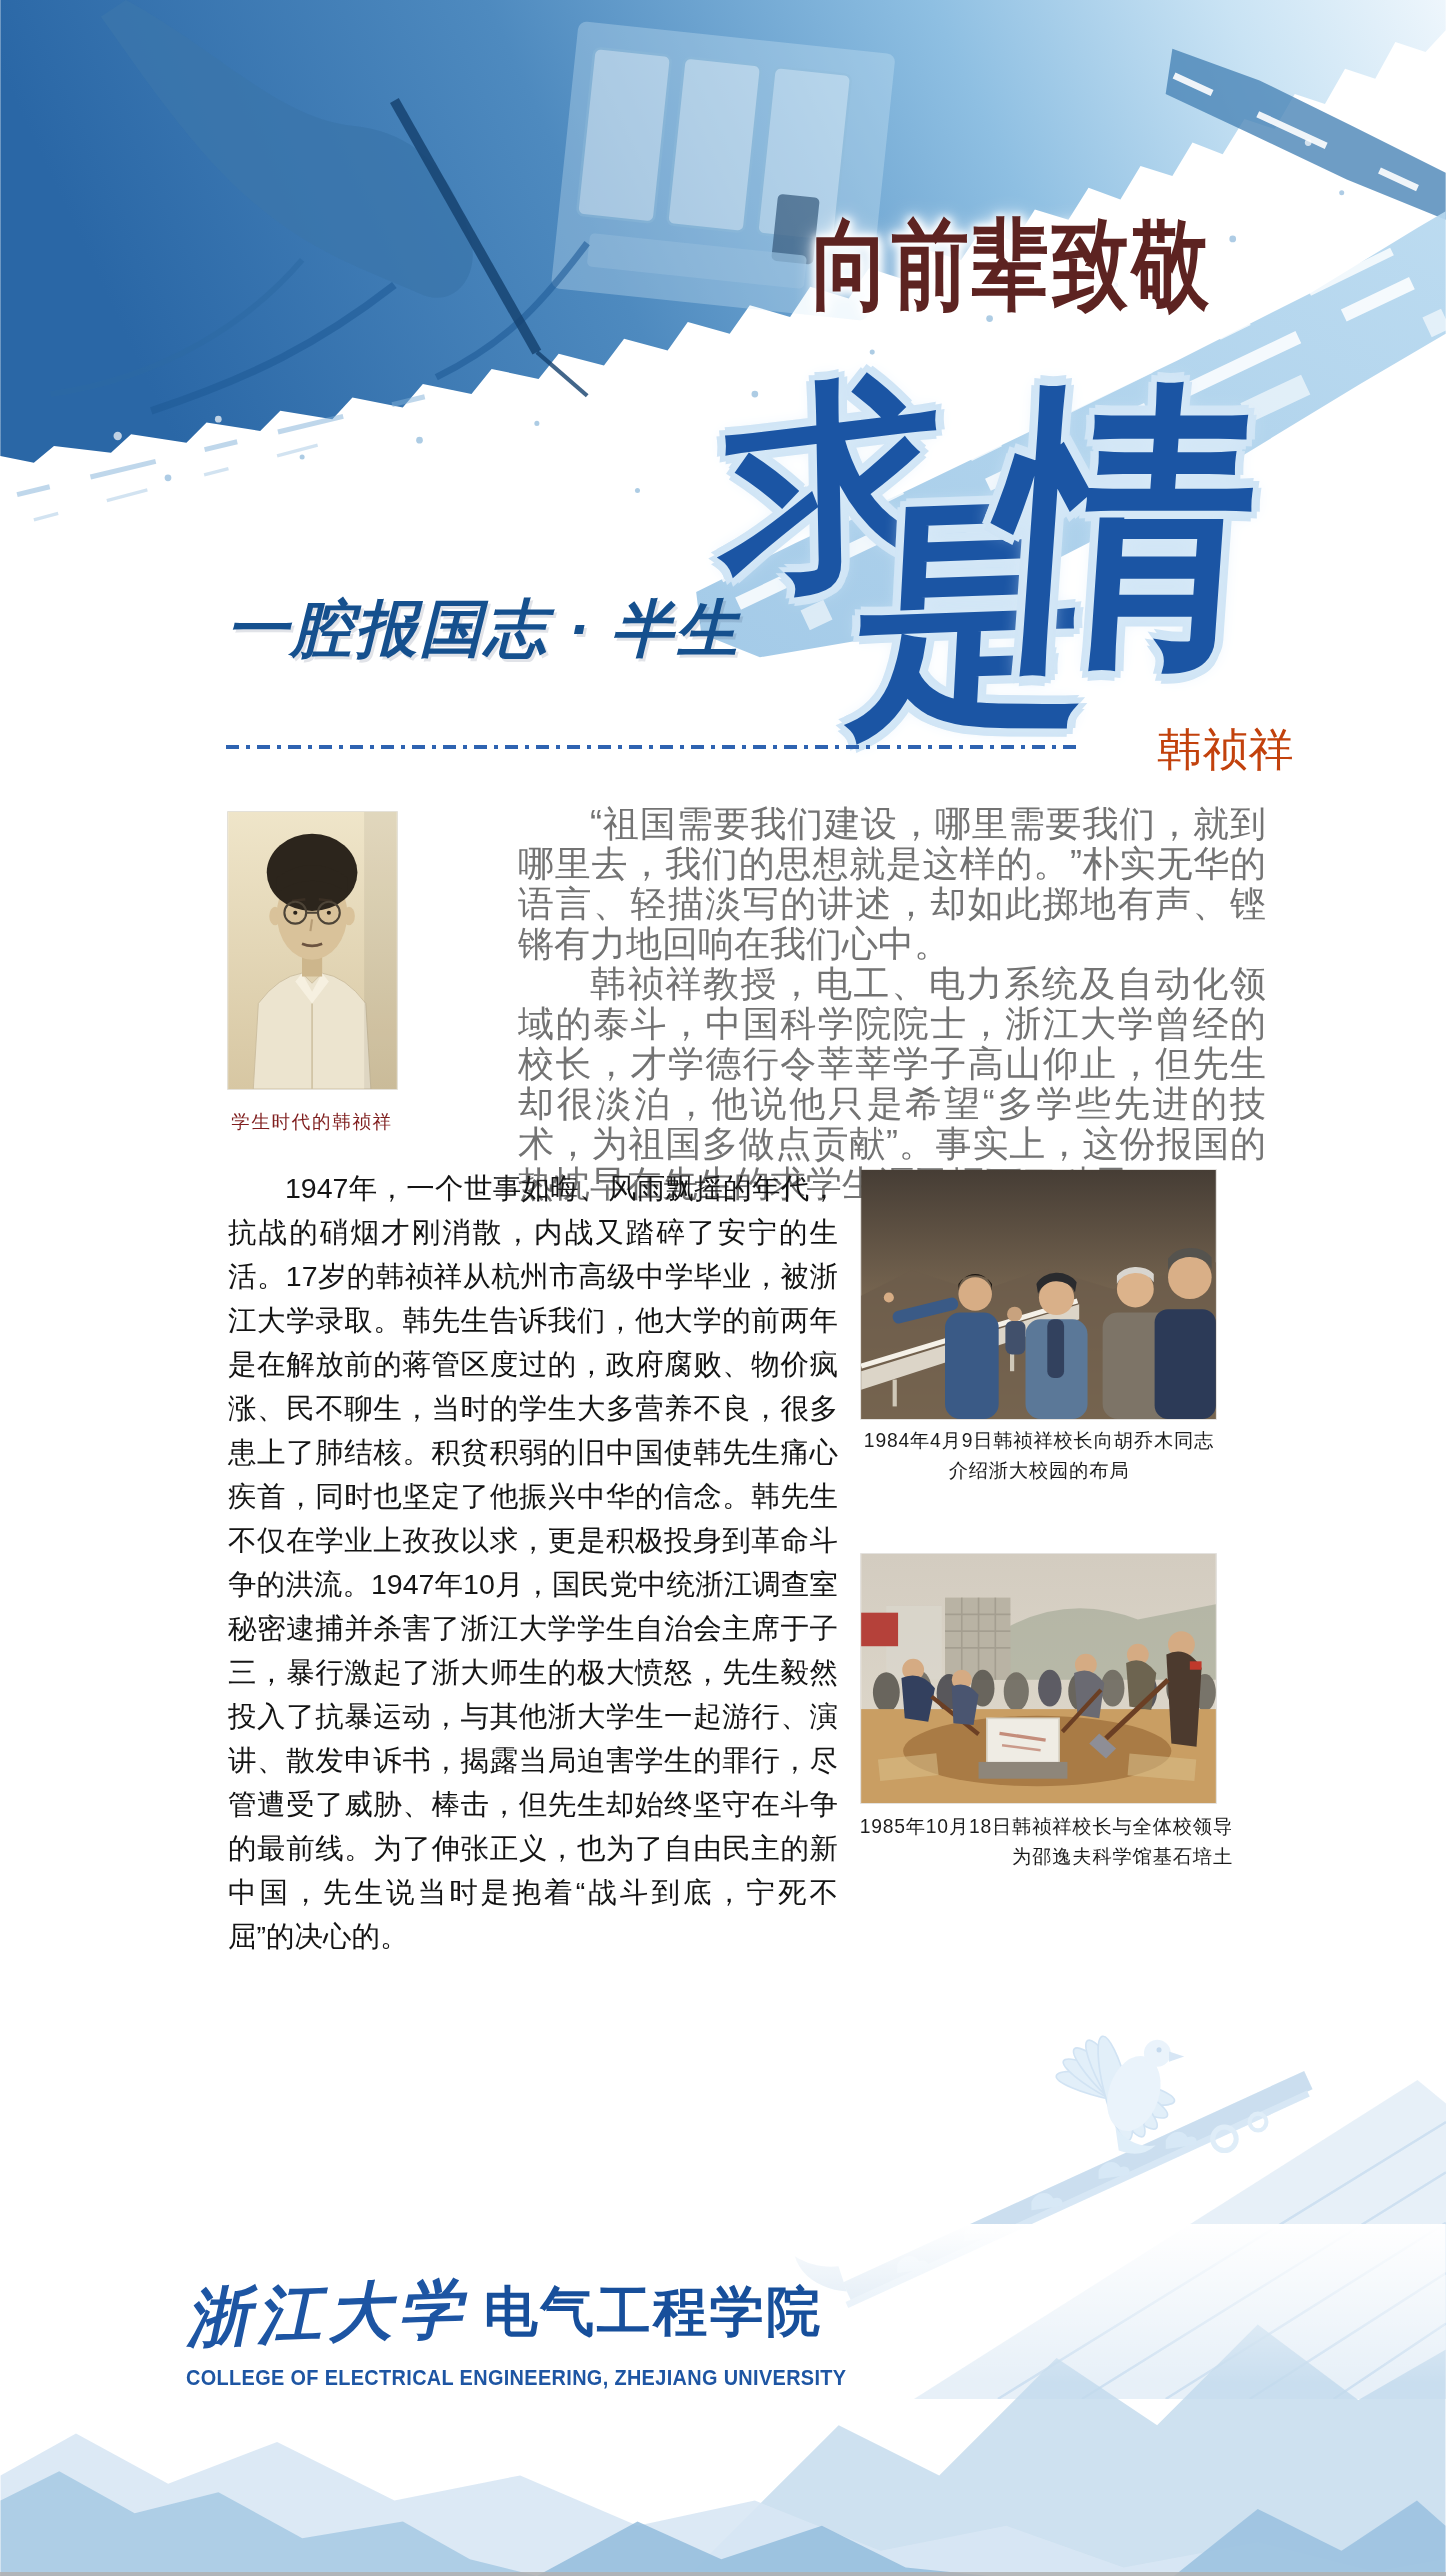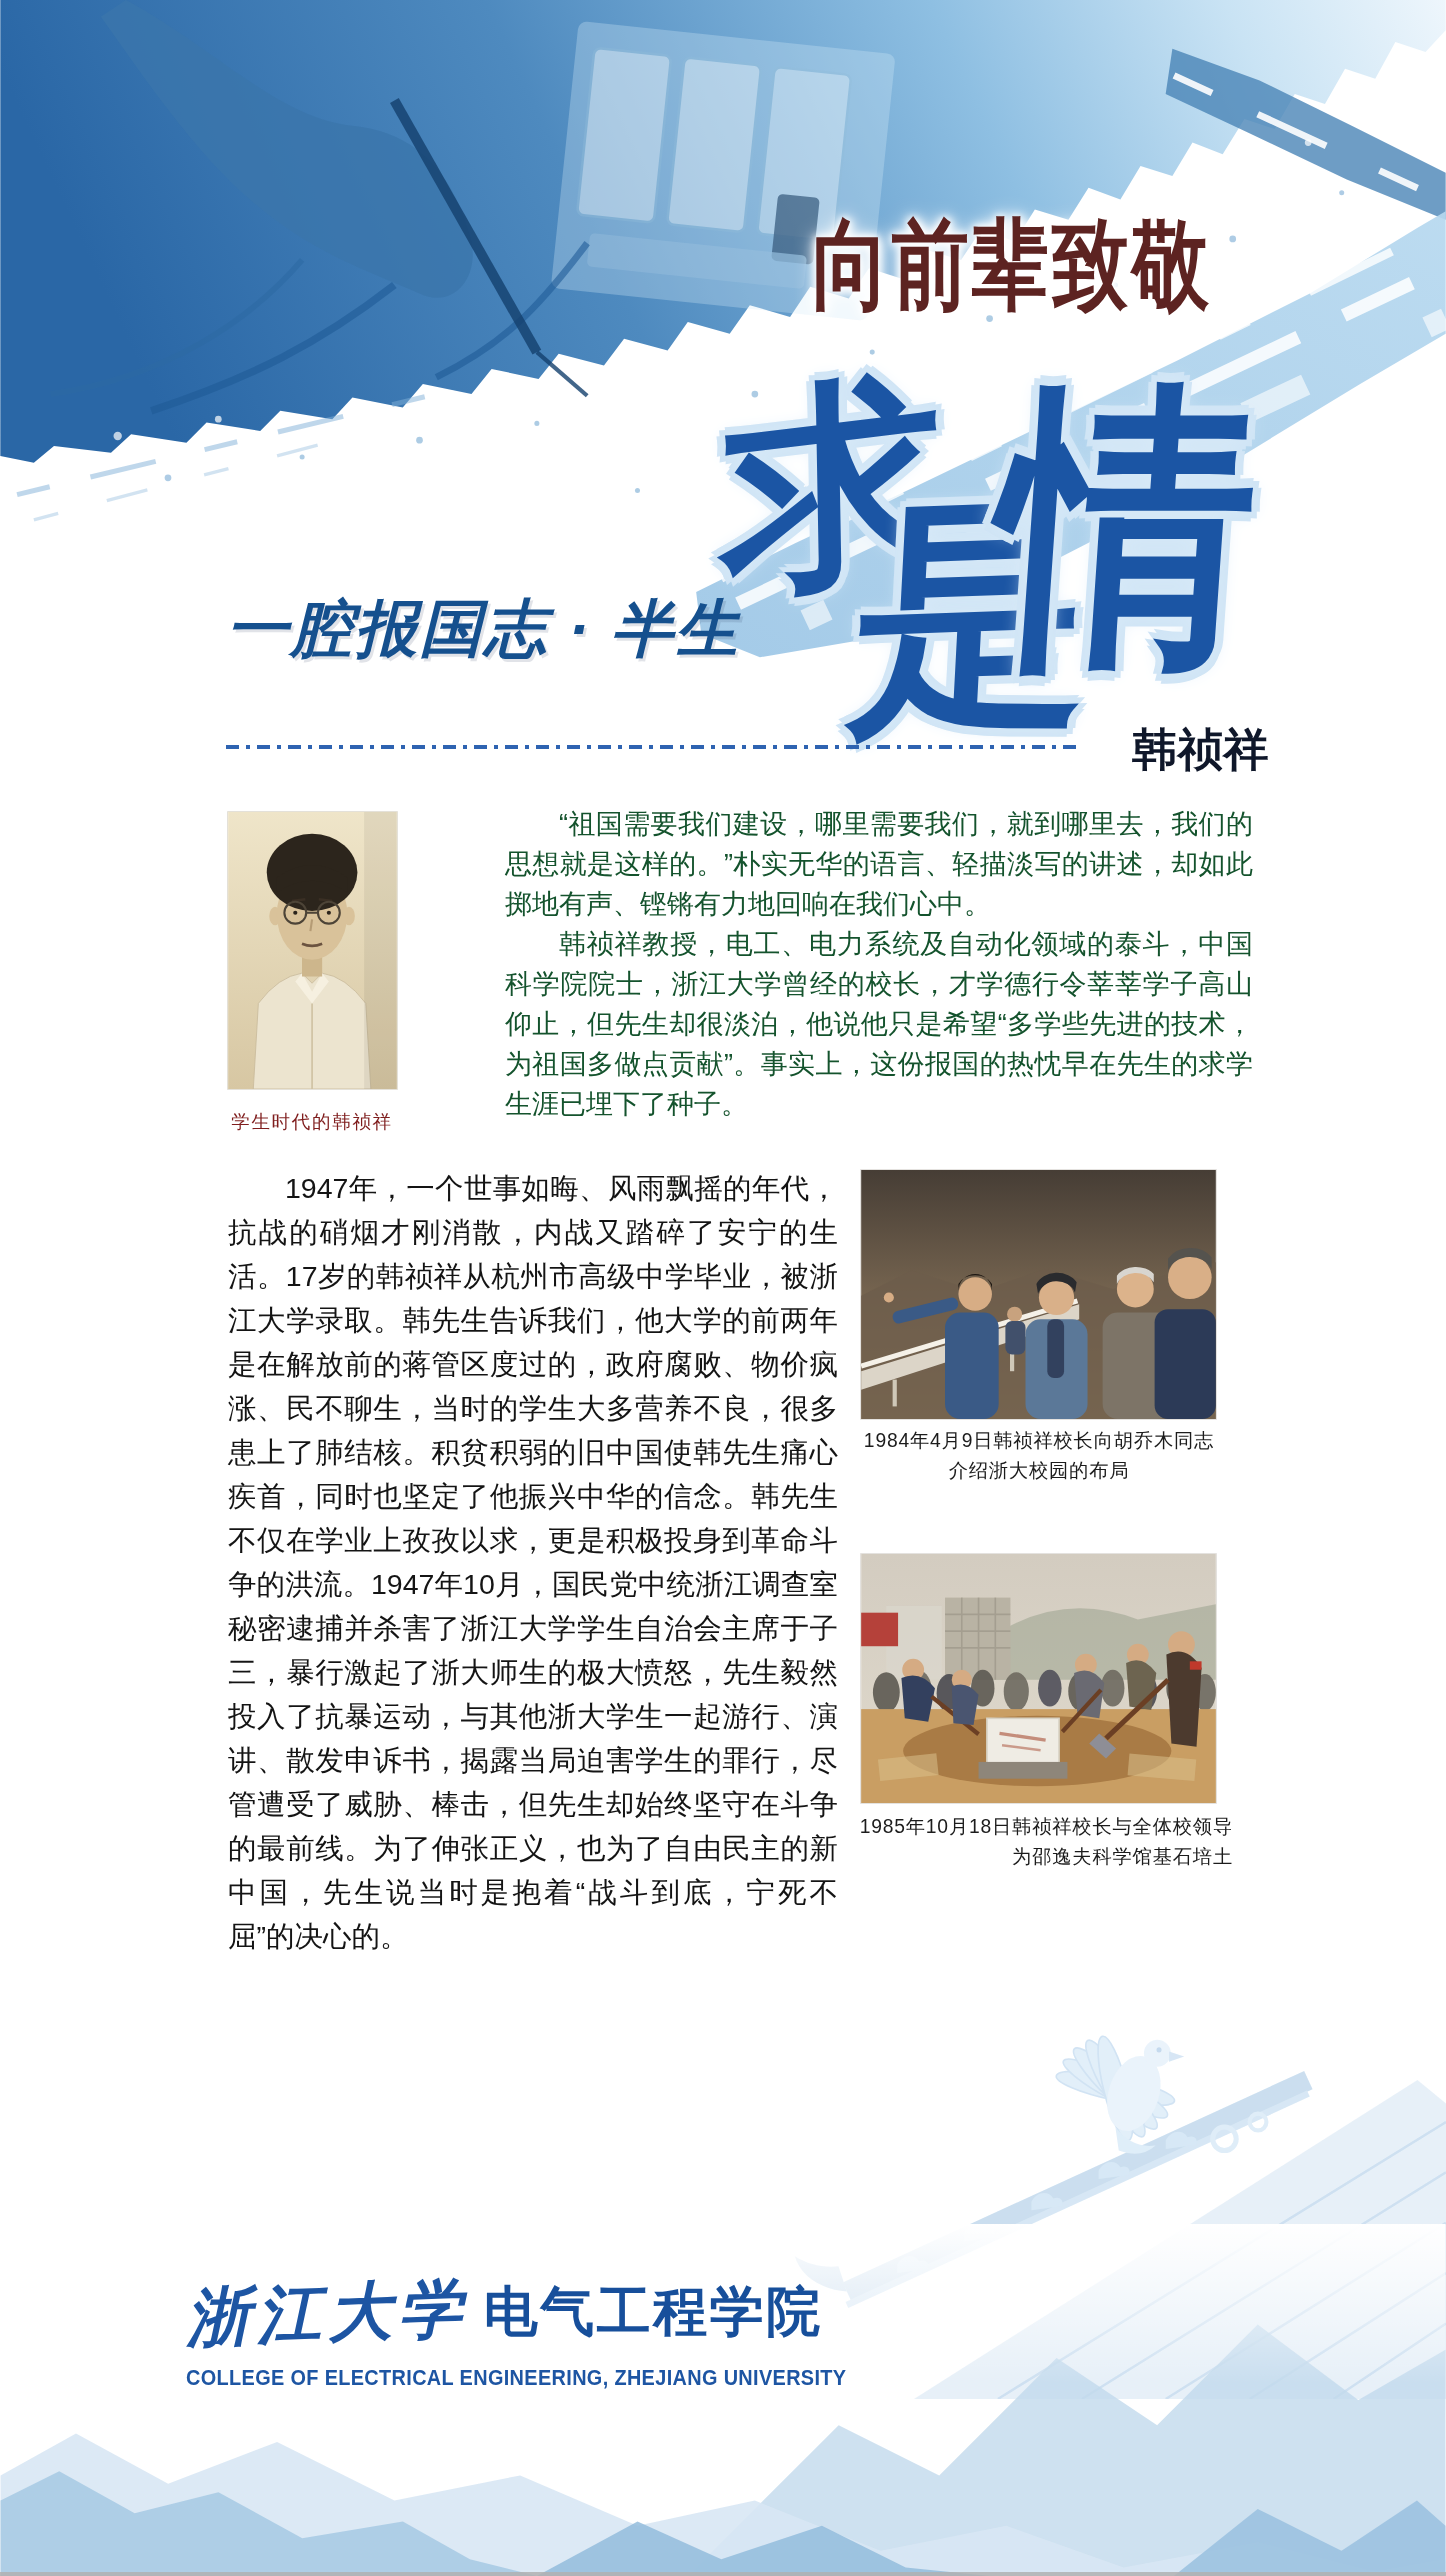--- a/index.html
+++ b/index.html
@@ -34,34 +34,34 @@
   }
   .cal-qiu {left:723px; top:376px;font-size:220px;transform:skewX(-6deg) rotate(-7deg);}
   .cal-shi {left:851px;top:495px;font-size:240px;transform:skewX(-5deg) rotate(-2deg);}
   .cal-qing{left:1012px;top:379px;font-size:253px;transform:skewX(-4deg) scaleY(1.18);transform-origin:left top;}
 
   .rule{
     position:absolute;left:226px;top:745px;width:852px;height:4.2px;
     background:repeating-linear-gradient(90deg,#2e63b1 0 13.4px,transparent 13.4px 20px,#2e63b1 20px 24px,transparent 24px 31px);
   }
   .person-name{
-    position:absolute;left:1132px;top:720px;font-size:45px;font-weight:700;color:#0f172a;
+    position:absolute;left:1157px;top:720px;font-size:45px;font-weight:400;color:#c2410c;
     letter-spacing:0.8px;white-space:nowrap;
   }
 
   .portrait{position:absolute;left:228px;top:812px;width:169px;height:277px;box-shadow:0 0 0 0.8px rgba(160,150,120,0.35);}
   .portrait-caption{
     position:absolute;left:211px;top:1109px;width:202px;text-align:center;
     font-size:18.5px;color:#7f1d1d;letter-spacing:1.7px;
   }
 
   .body-text p{margin:0;text-indent:2em;}
   .col-top{
-    position:absolute;left:505px;top:804px;width:748px;
-    font-size:27px;line-height:40px;color:#14532d;text-align:justify;
+    position:absolute;left:518px;top:804px;width:748px;
+    font-size:36px;line-height:40px;color:#737373;text-align:justify;
   }
   .col-left{
     position:absolute;left:228px;top:1166px;width:610px;
     font-size:28.5px;line-height:44px;color:#141414;text-align:justify;
   }
 
   .photo-frame{position:absolute;left:861px;width:355px;height:249px;box-shadow:0 0 0 0.8px rgba(120,110,95,0.25);}
   .photo-1{top:1170px;}
   .photo-2{top:1554px;}
   .photo-caption{

